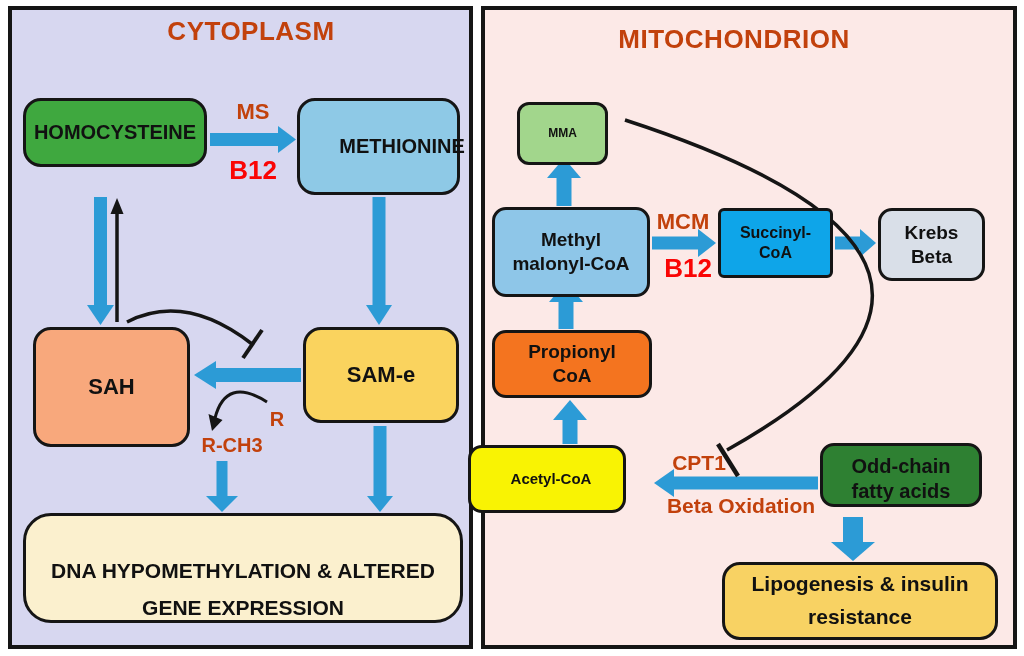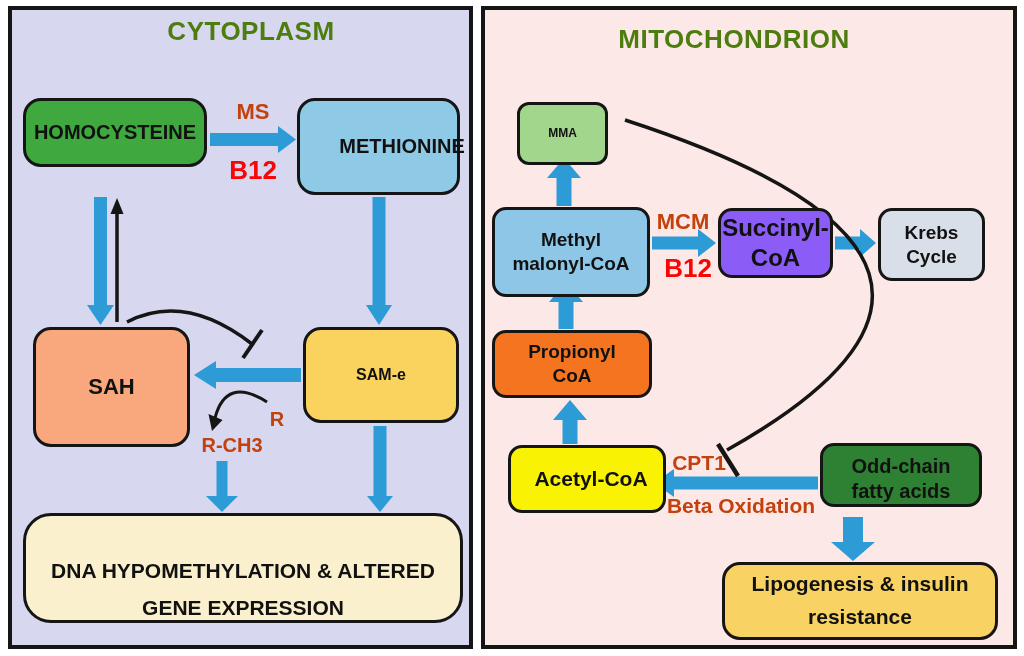--- a/index.html
+++ b/index.html
@@ -6,40 +6,40 @@
   .stage{
     position:relative;width:1024px;height:656px;overflow:hidden;
     font-family:"Liberation Sans","DejaVu Sans",sans-serif;
     background:#ffffff;
   }
   .panel{position:absolute;border:4px solid #151515;box-sizing:border-box;}
   .panel-cytoplasm{left:8px;top:6px;width:465px;height:643px;background:#d7d7f0;}
   .panel-mitochondrion{left:481px;top:6px;width:536px;height:643px;background:#fce9e7;}
   .panel-title{
     position:absolute;transform:translate(-50%,-50%);
-    font-size:26px;font-weight:700;color:#4d7c0f;letter-spacing:0.5px;white-space:nowrap;
+    font-size:26px;font-weight:700;color:#c2410c;letter-spacing:0.5px;white-space:nowrap;
   }
   .node{
     position:absolute;box-sizing:border-box;border:3px solid #151515;
     display:flex;align-items:center;justify-content:center;text-align:center;
     font-weight:700;color:#111;
   }
   .node span{white-space:pre-line;line-height:1.25;}
   .n-homocysteine{left:23px;top:98px;width:184px;height:69px;background:#3fa83f;border-radius:18px;font-size:20px;}
   .n-methionine{left:297px;top:98px;width:163px;height:97px;background:#8ec9e6;border-radius:18px;font-size:20px;padding-left:47px;}
   .n-sah{left:33px;top:327px;width:157px;height:120px;background:#f8a87c;border-radius:18px;font-size:22px;}
-  .n-same{left:303px;top:327px;width:156px;height:96px;background:#fad35e;border-radius:18px;font-size:16px;}
+  .n-same{left:303px;top:327px;width:156px;height:96px;background:#fad35e;border-radius:18px;font-size:22px;}
   .n-dna{left:23px;top:513px;width:440px;height:110px;background:#fbf0ce;border-radius:28px;font-size:21px;}
   .n-dna span{line-height:1.75;margin-top:44px;}
   .n-mma{left:517px;top:102px;width:91px;height:63px;background:#a2d68c;border-radius:12px;font-size:12px;}
   .n-methylmalonyl{left:492px;top:207px;width:158px;height:90px;background:#8ec6e8;border-radius:14px;font-size:19px;}
-  .n-succinyl{left:718px;top:208px;width:115px;height:70px;background:#8b5cf6;border-radius:14px;font-size:24px;}
+  .n-succinyl{left:718px;top:208px;width:115px;height:70px;background:#0ea5e9;border-radius:6px;font-size:16px;}
   .n-krebs{left:878px;top:208px;width:107px;height:73px;background:#d9dfe8;border-radius:14px;font-size:19px;}
   .n-propionyl{left:492px;top:330px;width:160px;height:68px;background:#f4741f;border-radius:14px;font-size:19px;}
-  .n-acetyl{left:508px;top:445px;width:158px;height:68px;background:#f9f303;border-radius:14px;font-size:21px;padding-left:8px;}
+  .n-acetyl{left:468px;top:445px;width:158px;height:68px;background:#f9f303;border-radius:14px;font-size:15px;padding-left:8px;}
   .n-oddchain{left:820px;top:443px;width:162px;height:64px;background:#2e8032;border-radius:14px;font-size:20px;align-items:flex-end;}
   .n-lipogenesis{left:722px;top:562px;width:276px;height:78px;background:#f8d263;border-radius:18px;font-size:21px;}
   .n-lipogenesis span{line-height:1.55;}
   .flabel{
     position:absolute;transform:translate(-50%,-50%);
     font-weight:700;color:#c2410c;white-space:nowrap;
   }
   .l-ms{left:253px;top:112px;font-size:22px;}
   .l-b12-cyt{left:253px;top:170px;font-size:26px;color:#fa0505;}
   .l-mcm{left:683px;top:222px;font-size:22px;}
@@ -162,21 +162,21 @@
   <div class="node n-methylmalonyl">
     <span>Methyl
 malonyl-CoA</span>
   </div>
   <div class="node n-succinyl">
     <span>Succinyl-
 CoA</span>
   </div>
   <div class="node n-krebs">
     <span>Krebs
-Cycle</span>
+Beta</span>
   </div>
   <div class="node n-propionyl">
     <span>Propionyl
 CoA</span>
   </div>
   <div class="node n-acetyl">
     <span>Acetyl-CoA</span>
   </div>
   <div class="node n-oddchain">
     <span>Odd-chain

